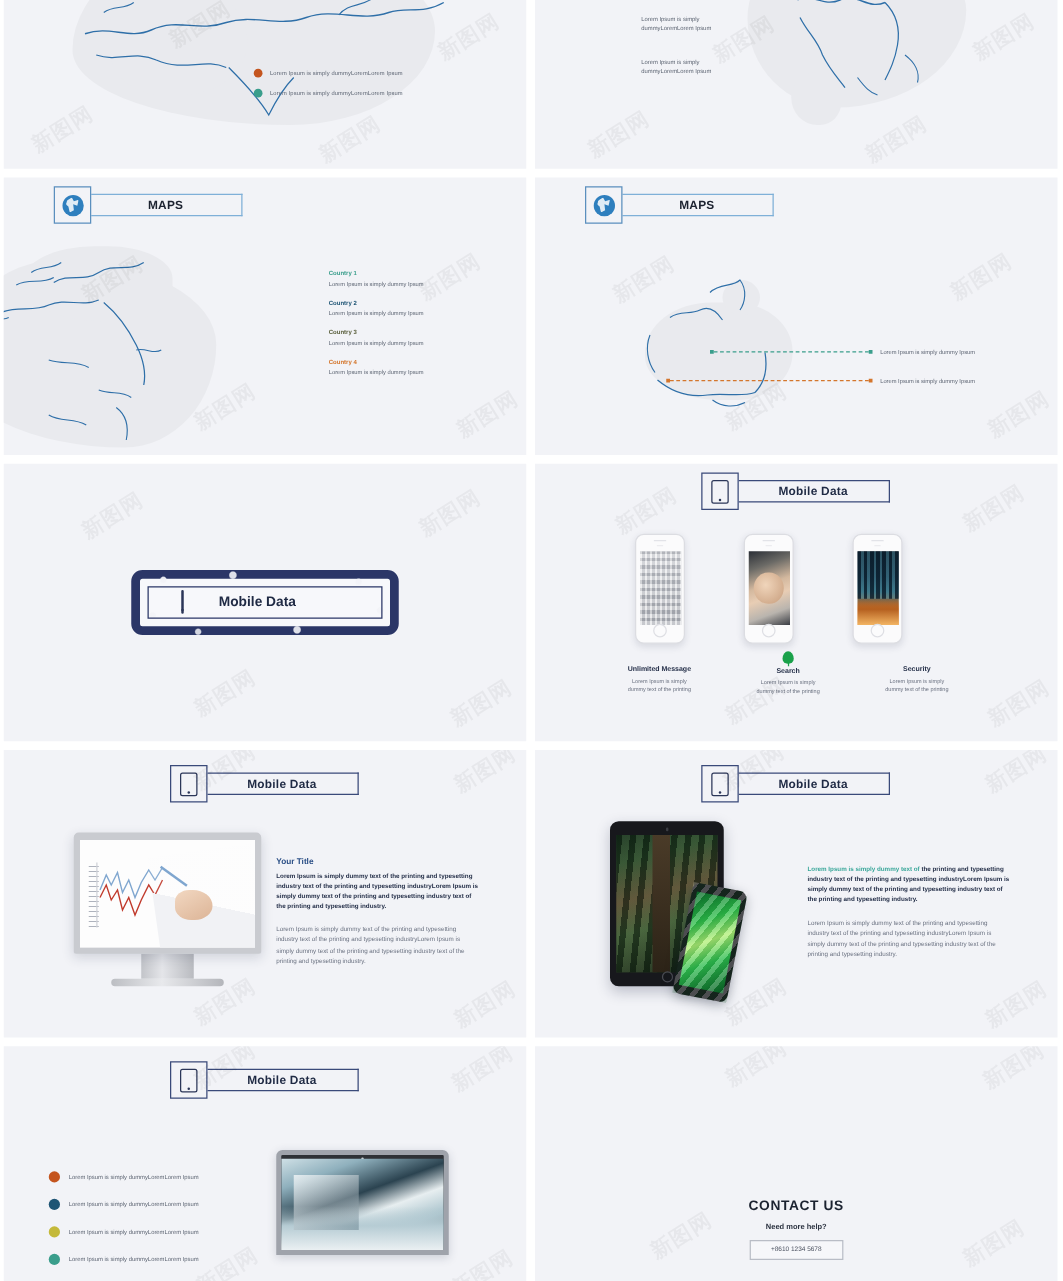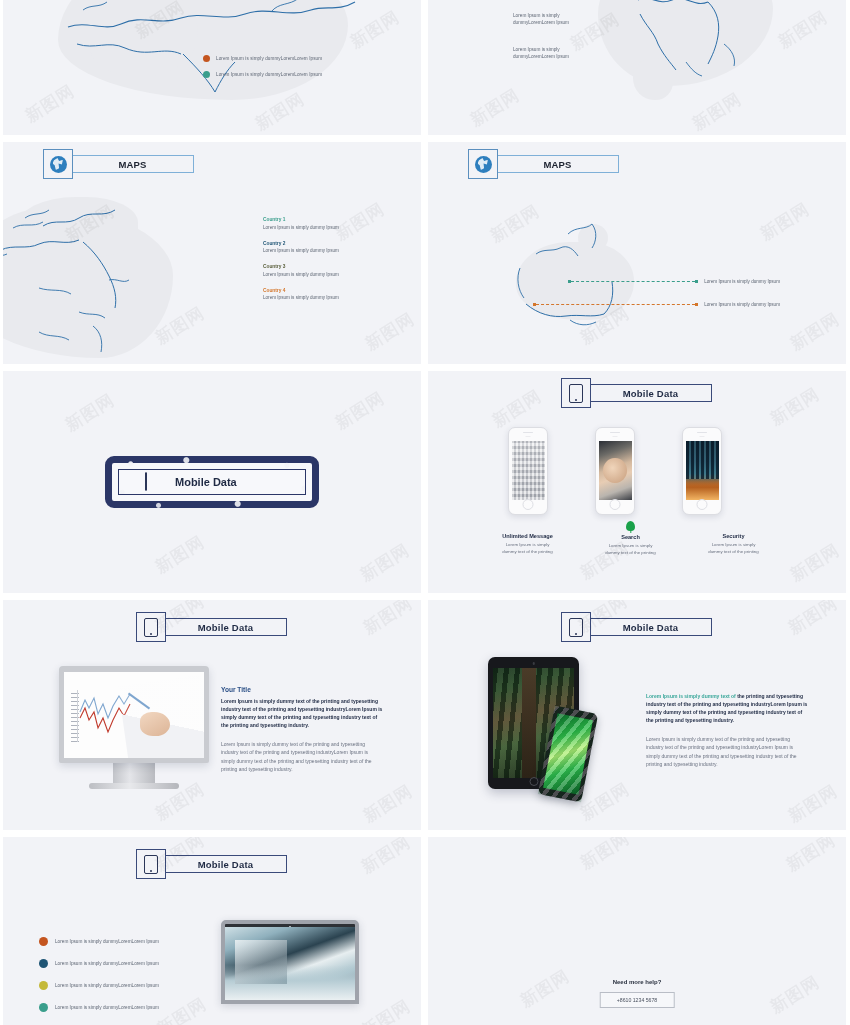--- a/index.html
+++ b/index.html
@@ -551,20 +551,21 @@
     </div>
     <div class="wm">
       <span style="left:150px;top:4px;">新图网</span>
       <span style="left:356px;top:6px;">新图网</span>
       <span style="left:152px;top:168px;">新图网</span>
       <span style="left:356px;top:170px;">新图网</span>
     </div>
   </div>
 
   <div class="slide">
+    <div class="contact-us">CONTACT US</div>
     <div class="needhelp">Need more help?</div>
     <div class="phonebox">+8610 1234 5678</div>
     <div class="wm">
       <span style="left:150px;top:2px;">新图网</span>
       <span style="left:356px;top:4px;">新图网</span>
       <span style="left:90px;top:140px;">新图网</span>
       <span style="left:340px;top:146px;">新图网</span>
     </div>
   </div>
 

